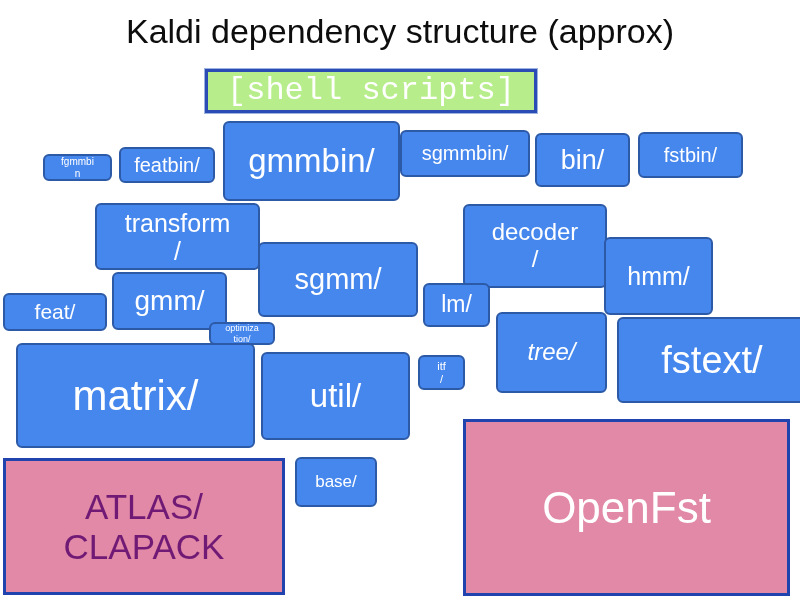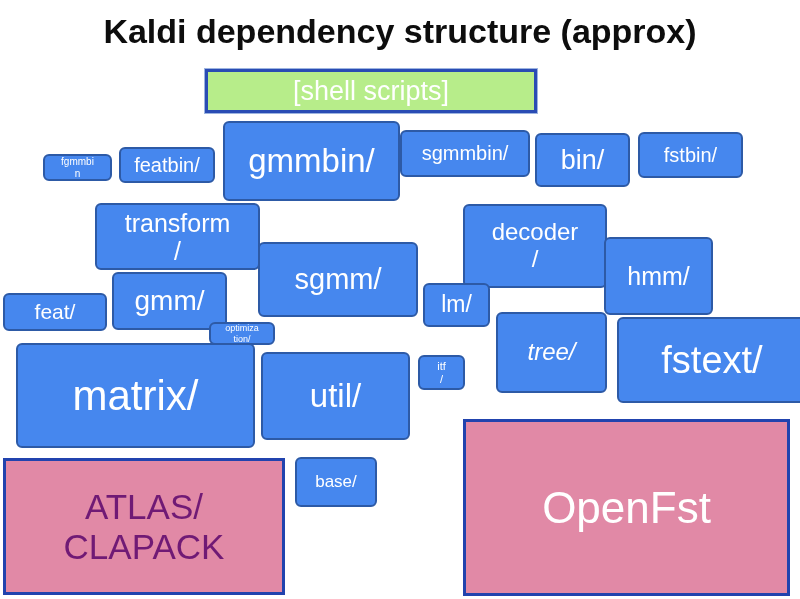--- a/index.html
+++ b/index.html
@@ -9,21 +9,21 @@
     background:#ffffff;
     overflow:hidden;
     font-family:"Liberation Sans", sans-serif;
   }
   .title{
     position:absolute;
     top:12px;left:0;width:800px;
     margin:0;
     text-align:center;
     font-size:34px;
-    font-weight:700;
+    font-weight:400;
     letter-spacing:0px;
     color:#0d0d0d;
     white-space:nowrap;
   }
   .box{
     position:absolute;
     box-sizing:border-box;
     display:flex;
     align-items:center;
     justify-content:center;
@@ -39,21 +39,21 @@
   .green{border-style:solid;border-width:3px;box-shadow:0 0 0 1px #9db4e0;}
   .pink{border-style:solid;border-width:3px;}
 </style>
 </head>
 <body>
 
 <div class="slide" style="background: rgb(255, 255, 255);">
   <h1 class="title" style="color: rgb(13, 13, 13);">Kaldi dependency structure (approx)</h1>
   <div id="diagram">
   <div class="box green" style="left: 205px; top: 69px; width: 332px; height: 44px; background: rgb(183, 237, 138); border-color: rgb(42, 76, 180);">
-    <span class="box-label" style="font-size: 27px; color: rgb(255, 255, 255);">[shell scripts]</span>
+    <span class="box-label" style="font-size: 32px; color: rgb(255, 255, 255); font-family: Liberation Mono, monospace;">[shell scripts]</span>
   </div>
 
   <div class="box blue" style="left: 43px; top: 154px; width: 69px; height: 27px; background: rgb(70, 135, 238); border-color: rgb(45, 90, 166);">
     <span class="box-label" style="font-size: 10px; color: rgb(255, 255, 255);">fgmmbi
 n</span>
   </div>
 
   <div class="box blue" style="left: 119px; top: 147px; width: 96px; height: 36px; background: rgb(70, 135, 238); border-color: rgb(45, 90, 166);">
     <span class="box-label" style="font-size: 20px; color: #ffffff;">featbin/</span>
   </div>

